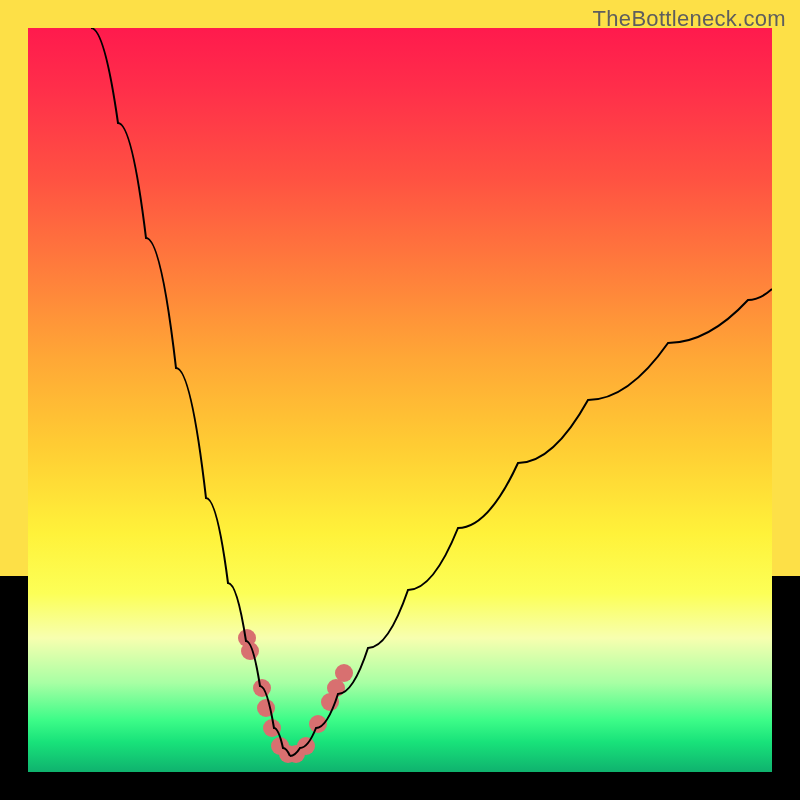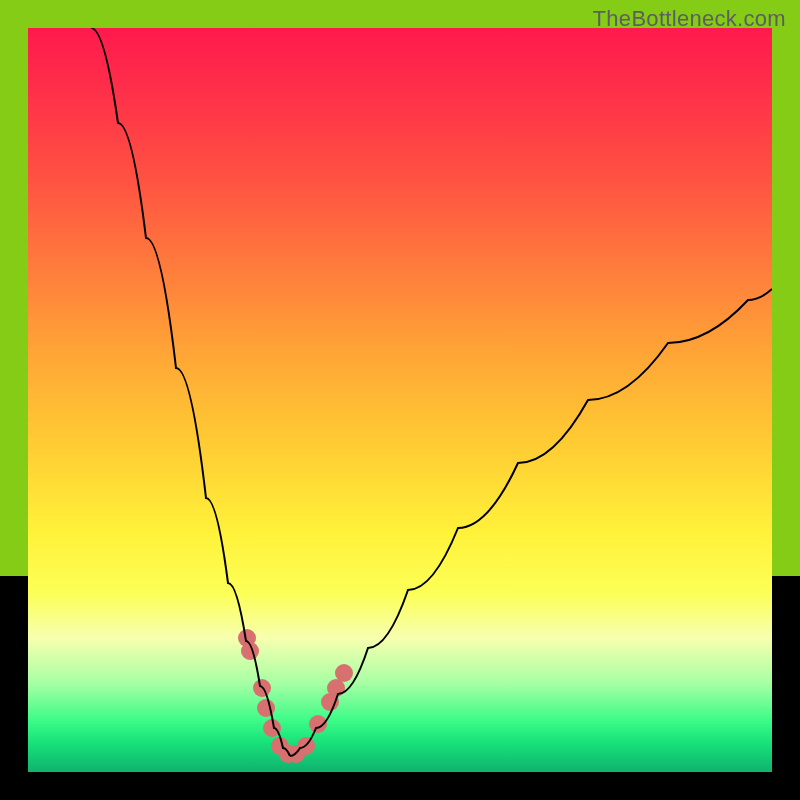--- a/index.html
+++ b/index.html
@@ -7,21 +7,21 @@
     padding: 0;
     width: 800px;
     height: 800px;
     overflow: hidden;
     background: #000;
     font-family: Arial, Helvetica, sans-serif;
   }
   .outer {
     width: 800px;
     height: 576px;
-    background: #84cc16;
+    background: #fde047;
     position: relative;
   }
   .plot-area {
     position: absolute;
     left: 28px;
     top: 28px;
     width: 744px;
     height: 744px;
     
     background: linear-gradient(

